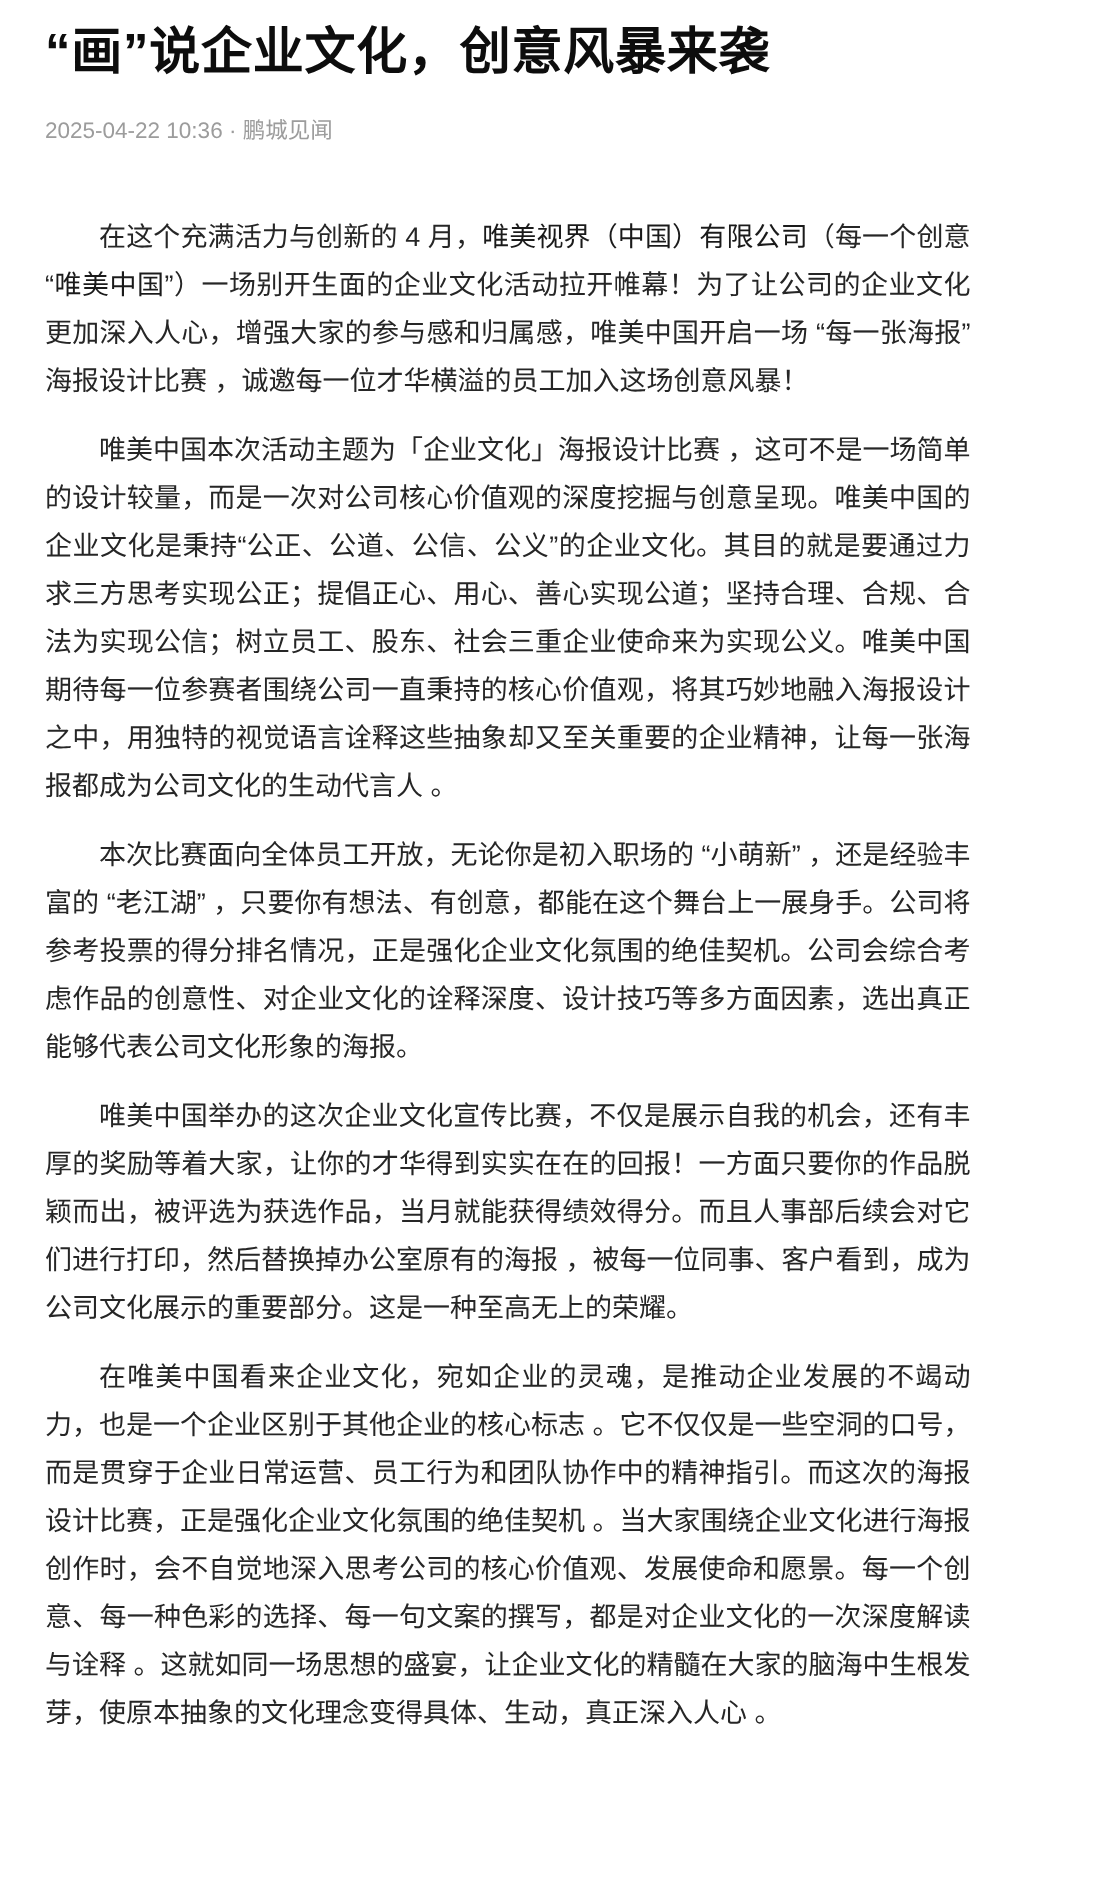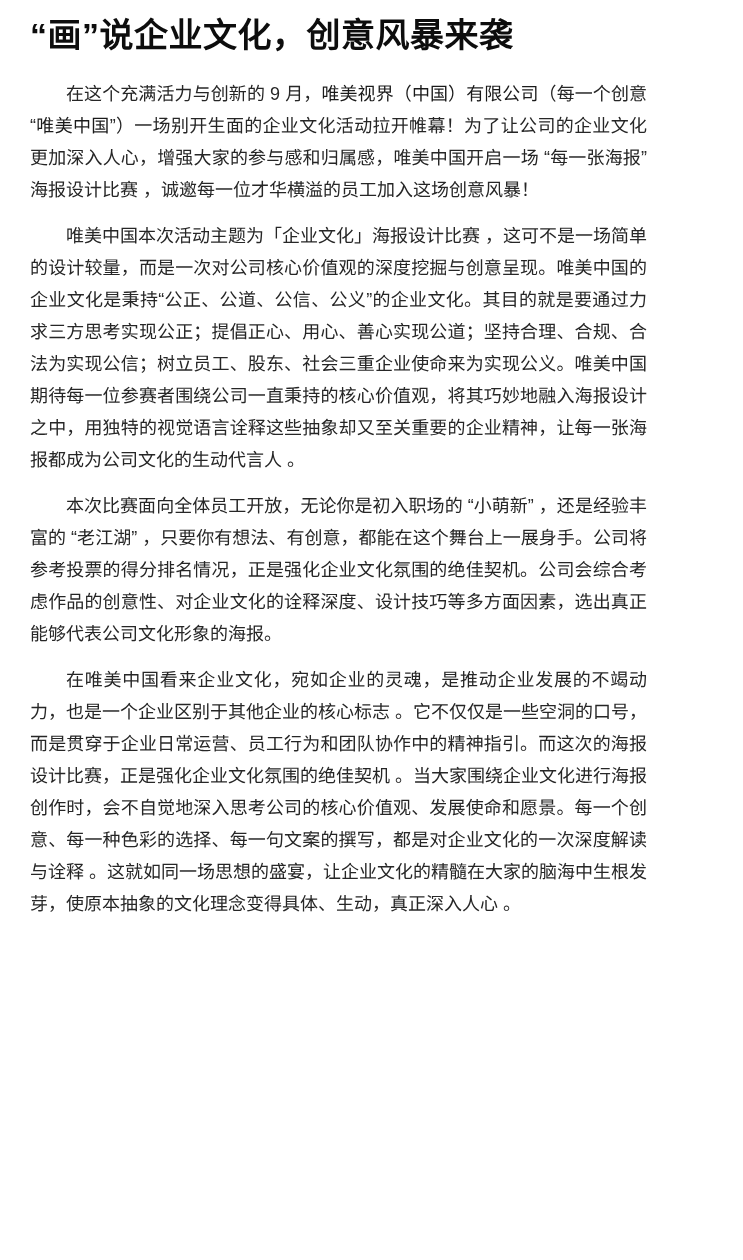--- a/index.html
+++ b/index.html
@@ -48,20 +48,24 @@
     font-weight: 400;
     color: #1a1a1a;
   }
 </style>
 </head>
 <body>
 
 <div class="page">
   <h1 class="article-title">“画”说企业文化，创意风暴来袭</h1>
 
+  <div class="article-meta">
+    <span>2025-04-22 10:36</span><span> · </span><span>鹏城见闻</span>
+  </div>
 
   <div class="article-body" id="article-body">
-      <p><span>在这个充满活力与创新的 9 月，</span><strong>唯美视界（中国）有限公司</strong><span>（每一个创意“</span><strong>唯美中国</strong><span>”）一场别开生面的企业文化活动拉开帷幕！为了让公司的企业文化更加深入人心，增强大家的参与感和归属感，唯美中国开启一场 “每一张海报” 海报设计比赛 ，诚邀每一位才华横溢的员工加入这场创意风暴！</span></p>
+      <p><span>在这个充满活力与创新的 4 月，</span><strong>唯美视界（中国）有限公司</strong><span>（每一个创意“</span><strong>唯美中国</strong><span>”）一场别开生面的企业文化活动拉开帷幕！为了让公司的企业文化更加深入人心，增强大家的参与感和归属感，唯美中国开启一场 “每一张海报” 海报设计比赛 ，诚邀每一位才华横溢的员工加入这场创意风暴！</span></p>
       <p><span>唯美中国本次活动主题为「企业文化」海报设计比赛 ，这可不是一场简单的设计较量，而是一次对公司核心价值观的深度挖掘与创意呈现。唯美中国的企业文化是秉持“公正、公道、公信、公义”的企业文化。其目的就是要通过力求三方思考实现公正；提倡正心、用心、善心实现公道；坚持合理、合规、合法为实现公信；树立员工、股东、社会三重企业使命来为实现公义。唯美中国期待每一位参赛者围绕公司一直秉持的核心价值观，将其巧妙地融入海报设计之中，用独特的视觉语言诠释这些抽象却又至关重要的企业精神，让每一张海报都成为公司文化的生动代言人 。</span></p>
       <p><span>本次比赛面向全体员工开放，无论你是初入职场的 “小萌新” ，还是经验丰富的 “老江湖” ，只要你有想法、有创意，都能在这个舞台上一展身手。公司将参考投票的得分排名情况，正是强化企业文化氛围的绝佳契机。公司会综合考虑作品的创意性、对企业文化的诠释深度、设计技巧等多方面因素，选出真正能够代表公司文化形象的海报。</span></p>
+      <p><span>唯美中国举办的这次企业文化宣传比赛，不仅是展示自我的机会，还有丰厚的奖励等着大家，让你的才华得到实实在在的回报！一方面只要你的作品脱颖而出，被评选为获选作品，当月就能获得绩效得分。而且人事部后续会对它们进行打印，然后替换掉办公室原有的海报 ，被每一位同事、客户看到，成为公司文化展示的重要部分。这是一种至高无上的荣耀。</span></p>
       <p><span>在唯美中国看来企业文化，宛如企业的灵魂，是推动企业发展的不竭动力，也是一个企业区别于其他企业的核心标志 。它不仅仅是一些空洞的口号，而是贯穿于企业日常运营、员工行为和团队协作中的精神指引。而这次的海报设计比赛，正是强化企业文化氛围的绝佳契机 。当大家围绕企业文化进行海报创作时，会不自觉地深入思考公司的核心价值观、发展使命和愿景。每一个创意、每一种色彩的选择、每一句文案的撰写，都是对企业文化的一次深度解读与诠释 。这就如同一场思想的盛宴，让企业文化的精髓在大家的脑海中生根发芽，使原本抽象的文化理念变得具体、生动，真正深入人心 。</span></p>
     </div>
 </div>
 
 </body></html>

